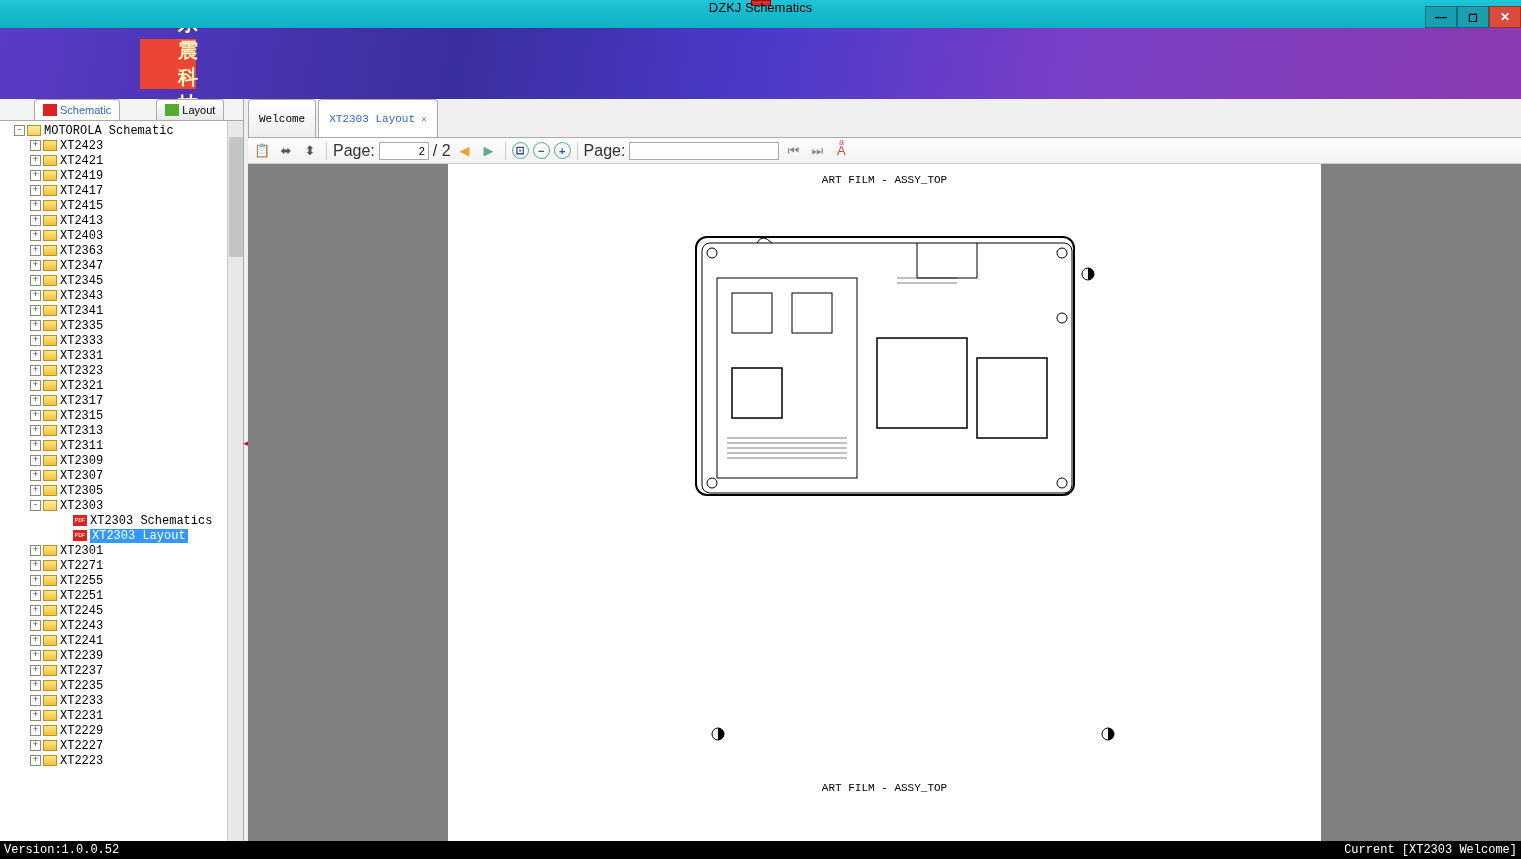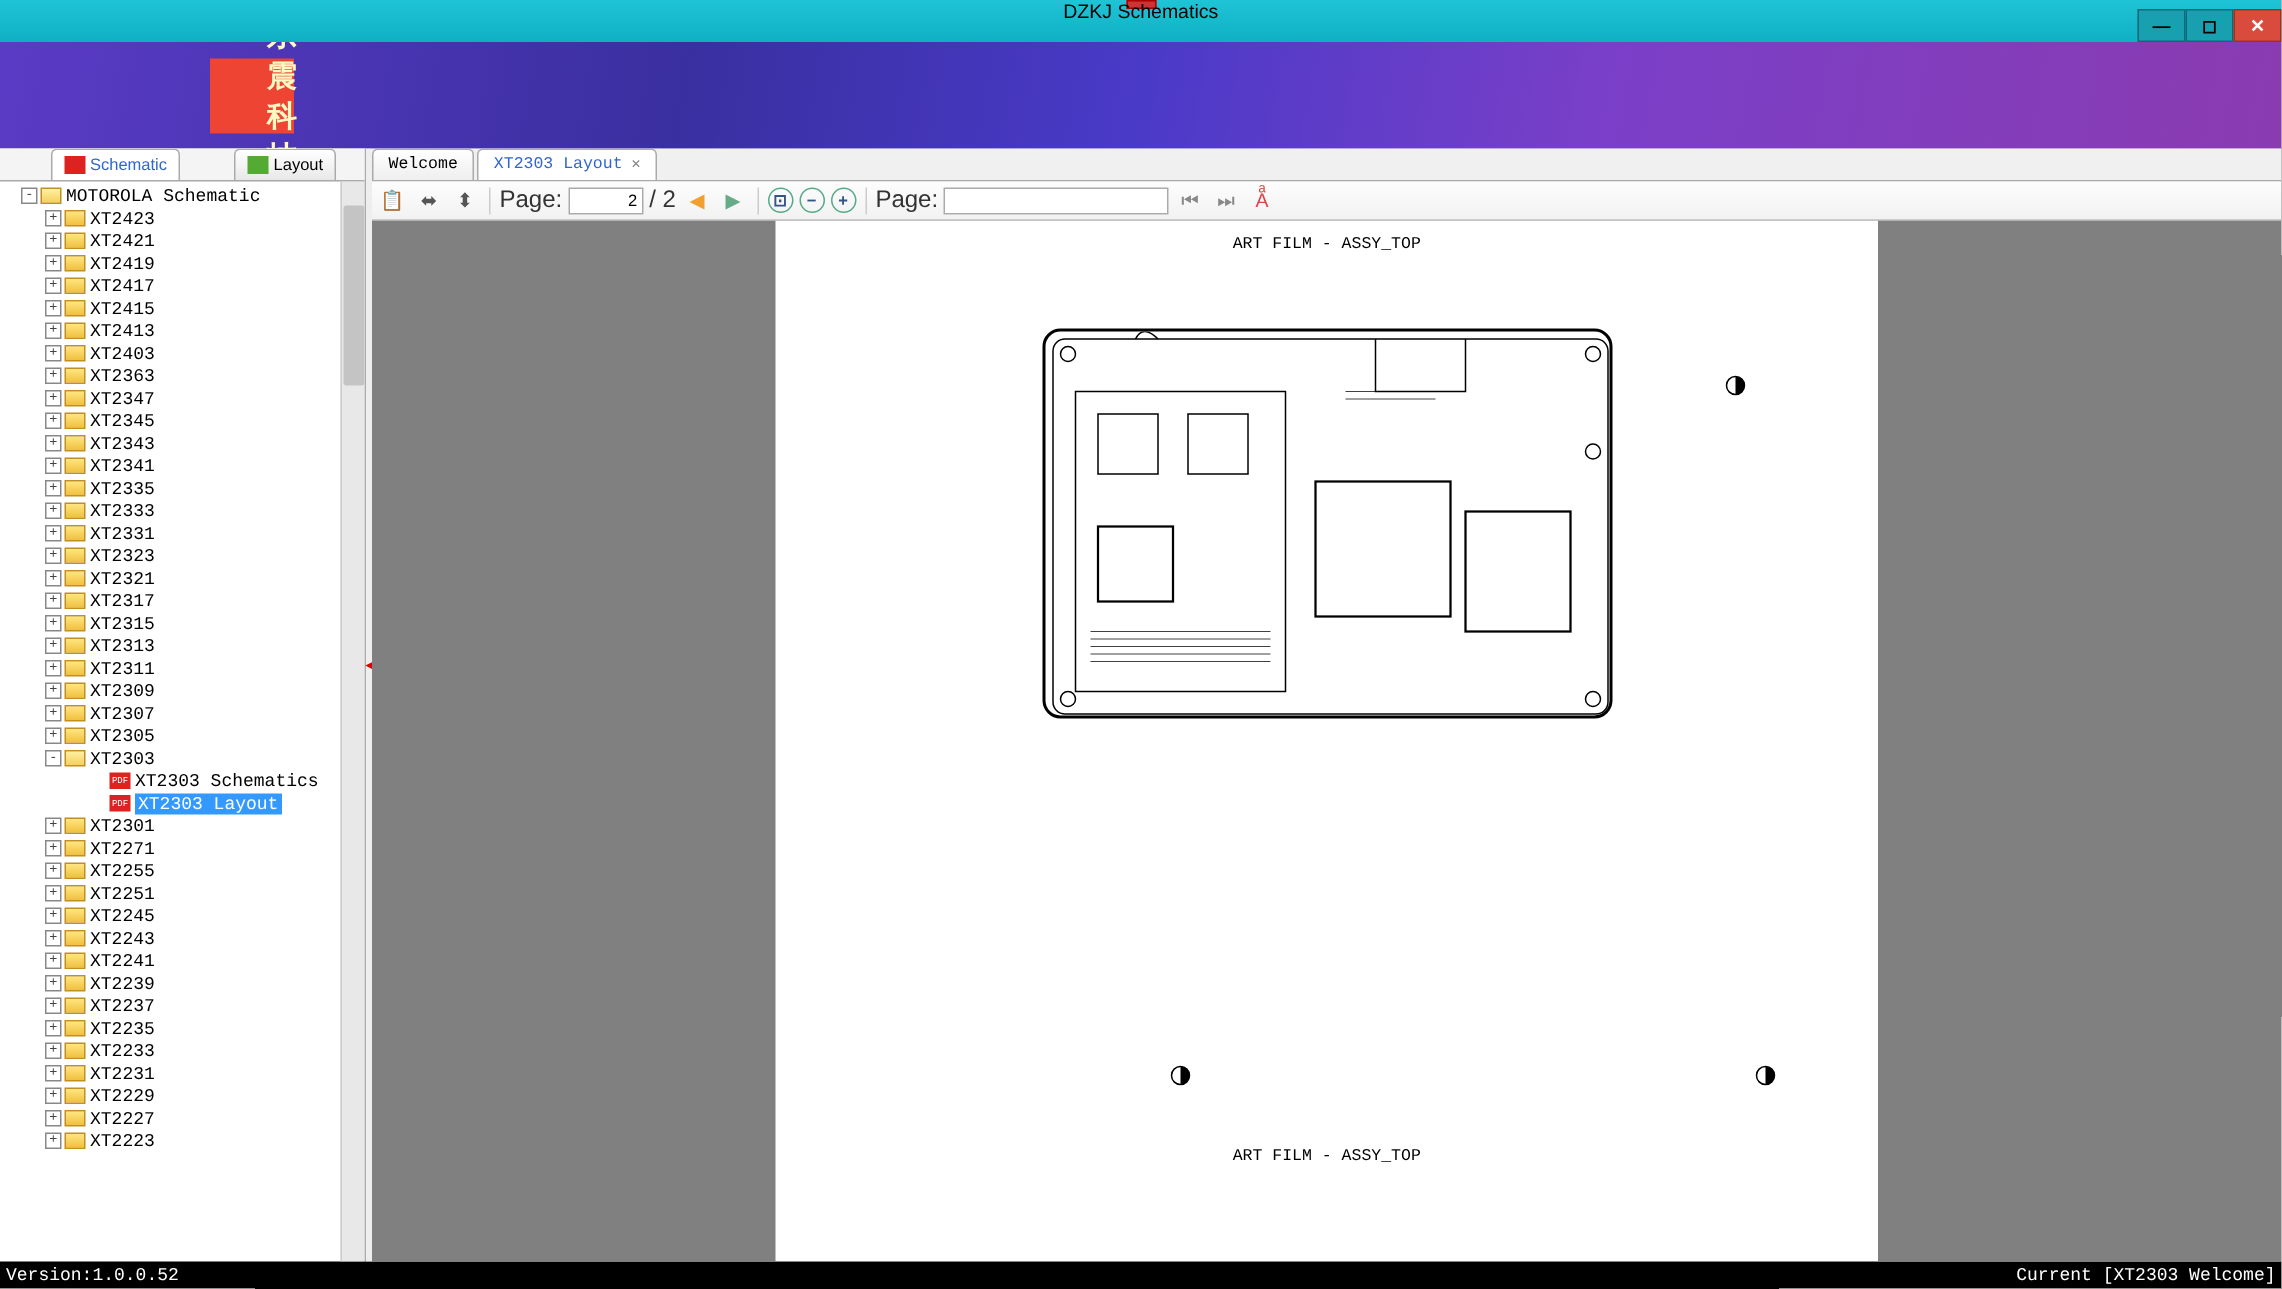--- a/index.html
+++ b/index.html
@@ -42,37 +42,37 @@
 .tree-label.selected { background: #3399ff; color: #fff; padding: 0 2px; }
 .indent0 { padding-left: 14px; }
 .indent1 { padding-left: 30px; }
 .indent2 { padding-left: 60px; }
 
 .splitter { width: 4px; background: #eee; cursor: ew-resize; position: relative; }
 .splitter::after { content: "◄"; position: absolute; top: 340px; left: -2px; font-size: 8px; color: #d00; }
 
 
 .content { flex: 1; display: flex; flex-direction: column; overflow: hidden; }
-.doc-tabs { height: 22px; display: flex; background: #f0f0f0; border-bottom: 1px solid #aaa; text-align: center; }
+.doc-tabs { height: 39px; display: flex; background: #f0f0f0; border-bottom: 1px solid #aaa; text-align: center; }
 .dtab { padding: 2px 10px; border: 1px solid #aaa; border-bottom: none; background: linear-gradient(to bottom,#fff,#eee); border-radius: 4px 4px 0 0; margin-right: 2px; font-size: 11px; display:flex; align-items:center; cursor:pointer; font-family: "Courier New", monospace; }
 .dtab.active { background: #fff; color: #3366cc; }
 .tab-x { margin-left: 6px; color: #888; font-size: 10px; }
 
 
 .toolbar { height: 26px; border-bottom: 1px solid #ccc; display: flex; align-items: center; padding: 0 4px; gap: 4px; background: linear-gradient(to bottom,#fdfdfd,#f2f2f2); }
 .tbtn { width: 20px; height: 20px; border: 1px solid transparent; border-radius: 3px; display: flex; align-items: center; justify-content: center; cursor: pointer; font-size: 13px; color: #555; }
 .tsep { width: 1px; height: 18px; background: #ccc; margin: 0 2px; }
 .tlabel { font-size: 16px; color: #333; }
 .page-input { width: 50px; height: 18px; border: 1px solid #aaa; text-align: right; padding-right: 3px; font-size: 11px; }
 .find-input { width: 150px; height: 18px; border: 1px solid #aaa; padding-left: 3px; font-size: 11px; }
 .circle-btn { width: 17px; height: 17px; border: 1px solid #5a8; border-radius: 50%; display: flex; align-items: center; justify-content: center; font-size: 11px; color: #358; font-weight: bold; cursor: pointer; }
 
 
 .viewer { flex: 1; background: #808080; display: flex; justify-content: center; overflow: auto; position: relative; }
-.page { width: 735px; background: #fff; margin-top: 0; padding: 10px; position: relative; }
+.page { width: 873px; background: #fff; margin-top: 0; padding: 10px; position: relative; }
 .art-label { font-family: "Courier New", monospace; font-size: 11px; text-align: center; color: #000; }
 .pcb { width: 380px; height: 260px; margin: 50px auto 230px; border: 2px solid #000; border-radius: 12px; position: relative; background: #fff; }
 
 
 .statusbar { height: 18px; background: #000000; color: #fff; display: flex; align-items: center; font-size: 12px; padding: 0 4px; font-family: "Courier New", monospace; }
 .status-right { margin-left: auto; }
 
 
 .scroll-stub { position: absolute; right: 0; top: 0; bottom: 0; width: 16px; background: #e8e8e8; border-left: 1px solid #ccc; }
 .scroll-thumb { position: absolute; width: 14px; left: 1px; top: 16px; height: 120px; background: #c4c4c4; border-radius: 2px; }

